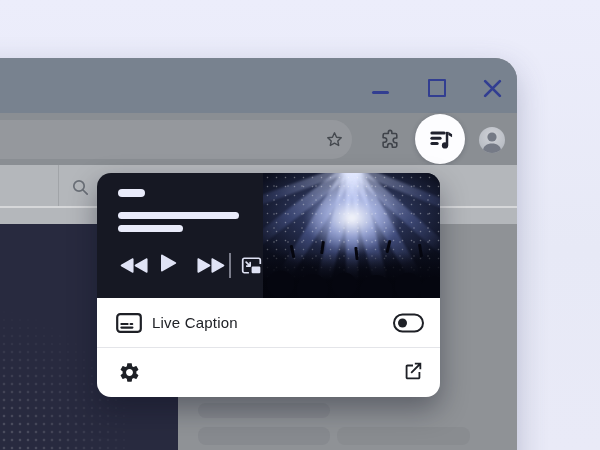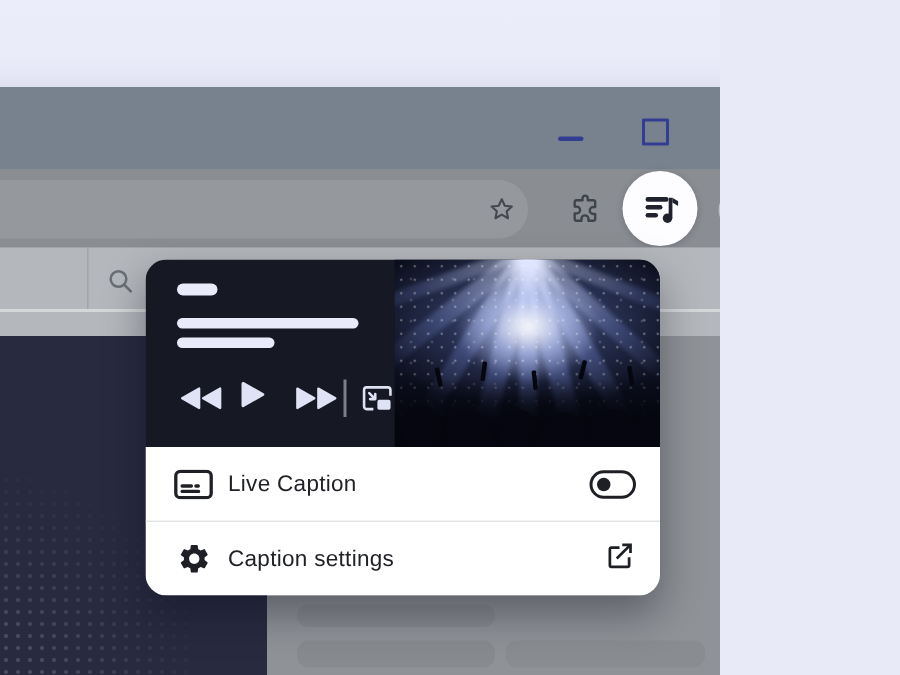--- a/index.html
+++ b/index.html
@@ -1,16 +1,16 @@
 <!DOCTYPE html>
 <html><head>
 <meta charset="utf-8">
 <style>
   html,body{margin:0;padding:0;background:#e9eaf8;}
-  .stage{position:relative;width:480px;height:450px;overflow:hidden;
+  .stage{position:relative;width:600px;height:450px;overflow:hidden;
     background:linear-gradient(180deg,#ecedfb 0%,#e7e9f6 55%,#e9eaf7 100%);
     font-family:"Liberation Sans",sans-serif;text-align:center;}
 
   
   .window{position:absolute;left:-40px;top:58px;width:557px;height:420px;
     background:#8f9296;border-radius:0 22px 0 0;overflow:hidden;
     box-shadow:0 10px 30px rgba(70,75,120,.30);}
   .titlebar{position:absolute;top:0;left:0;right:0;height:55px;background:#78828f;}
   .min-btn{position:absolute;left:412px;top:33px;width:17px;height:3px;background:#323e91;border-radius:1.5px;}
   .max-btn{position:absolute;left:468px;top:21px;width:14px;height:14px;border:2.5px solid #323e91;border-radius:1px;}
@@ -246,21 +246,20 @@
             </span>
         </span>
       </div>
       <div class="menu-divider"></div>
       <div class="menu-row">
         <span class="row-icon">
           <svg width="23" height="23" viewBox="0 0 24 24">
               <path fill="#1e2026" d="M19.14 12.94c.04-.3.06-.61.06-.94 0-.32-.02-.64-.07-.94l2.03-1.58c.18-.14.23-.41.12-.61l-1.92-3.32c-.12-.22-.37-.29-.59-.22l-2.39.96c-.5-.38-1.03-.7-1.62-.94l-.36-2.54c-.04-.24-.24-.41-.48-.41h-3.84c-.24 0-.43.17-.47.41l-.36 2.54c-.59.24-1.13.57-1.62.94l-2.39-.96c-.22-.08-.47 0-.59.22L2.74 8.87c-.12.21-.08.47.12.61l2.03 1.58c-.05.3-.09.63-.09.94s.02.64.07.94l-2.03 1.58c-.18.14-.23.41-.12.61l1.92 3.32c.12.22.37.29.59.22l2.39-.96c.5.38 1.03.7 1.62.94l.36 2.54c.05.24.24.41.48.41h3.84c.24 0 .44-.17.47-.41l.36-2.54c.59-.24 1.13-.56 1.62-.94l2.39.96c.22.08.47 0 .59-.22l1.92-3.32c.12-.22.07-.47-.12-.61l-2.01-1.58zM12 15.6c-1.98 0-3.6-1.62-3.6-3.6s1.62-3.6 3.6-3.6 3.6 1.62 3.6 3.6-1.62 3.6-3.6 3.6z"></path>
             </svg>
         </span>
-        <span class="row-label">Caption settings</span>
         <span class="row-right">
           <span>
             <svg width="22" height="22" viewBox="0 0 24 24">
                 <path fill="#1e2026" d="M18 19H6V7h6V5H6c-1.1 0-2 .9-2 2v12c0 1.1.9 2 2 2h12c1.1 0 2-.9 2-2v-6h-2v6zM14 3v2h3.59l-8.3 8.3 1.41 1.41L19 6.41V10h2V3h-7z"></path>
               </svg>
           </span>
         </span>
       </div>
     </div>
   </div>

